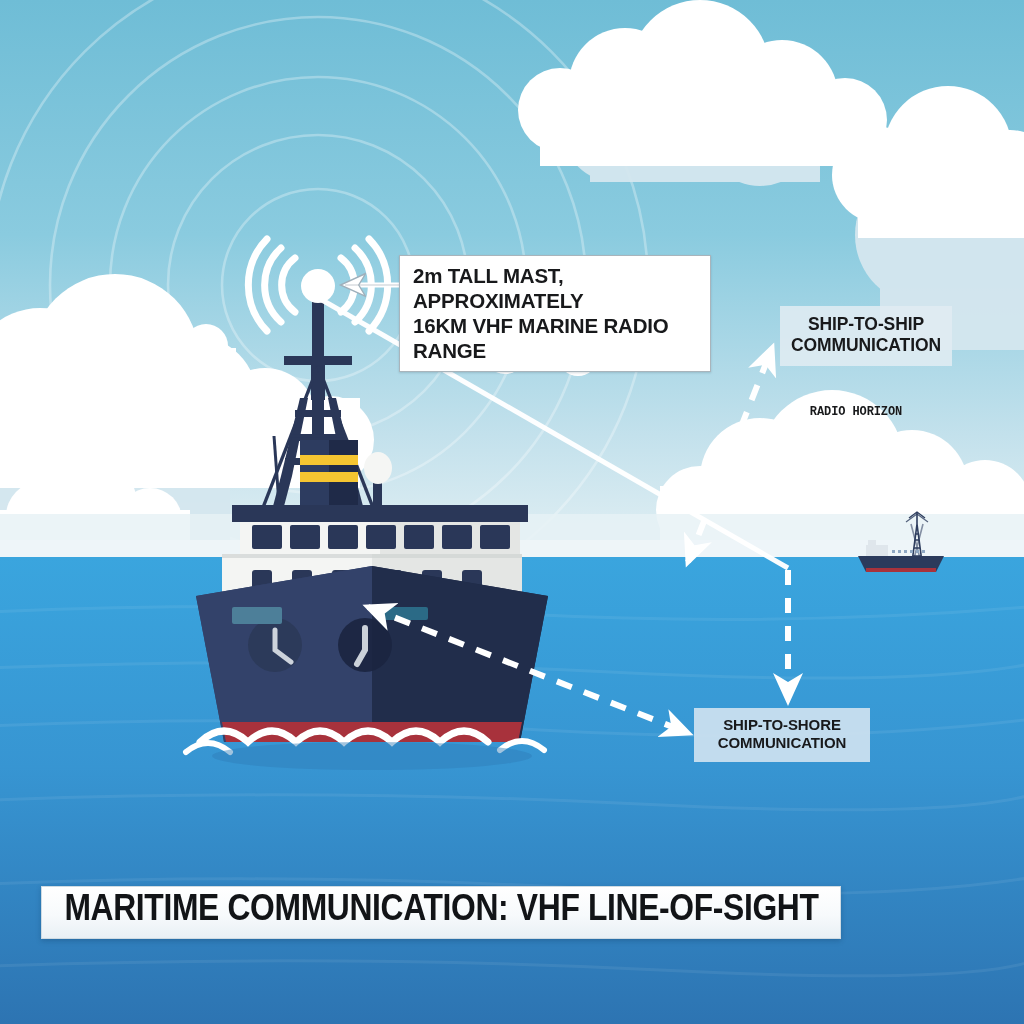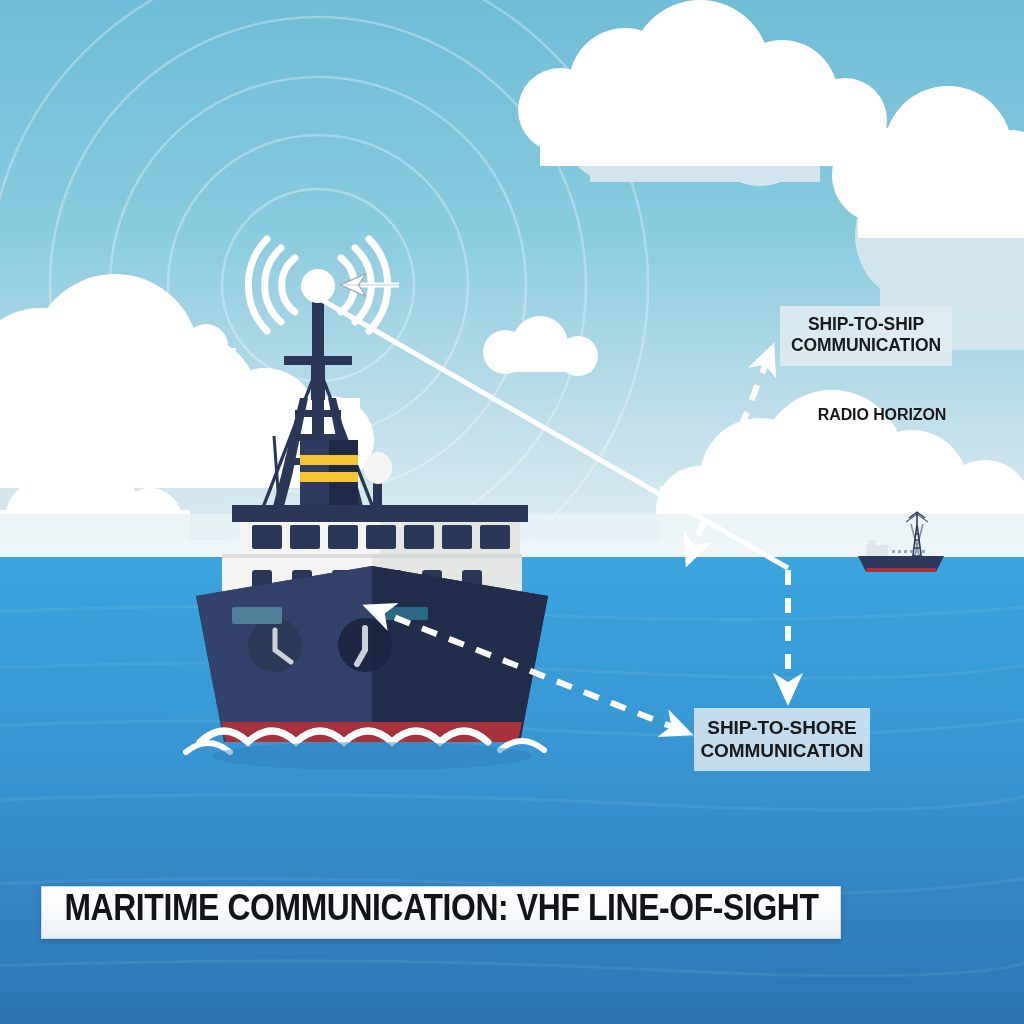--- a/index.html
+++ b/index.html
@@ -57,36 +57,37 @@
     width: 172px;
     padding: 8px 6px 9px 6px;
     box-sizing: border-box;
     background: rgba(224,236,243,0.88);
     font-size: 17.5px;
     letter-spacing: -0.1px;
     text-align: center;
   }
 
   #radio-horizon-label {
-    left: 802px;
+    left: 776px;
     top: 405px;
     width: 160px;
-    font-size: 16px;
+    font-size: 12px;
     letter-spacing: -0.1px;
     text-shadow: 0 0 3px rgba(255,255,255,0.35);
+    font-family: Liberation Mono, monospace;
   }
 
   #ship-to-shore-box {
     left: 694px;
     top: 708px;
     width: 176px;
     padding: 8px 6px 9px 6px;
     box-sizing: border-box;
     background: rgba(206,226,240,0.92);
-    font-size: 19px;
+    font-size: 15px;
     letter-spacing: -0.1px;
   }
 
   
   #title-banner {
     position: absolute;
     left: 41px;
     top: 886px;
     width: 798px;
     height: 51px;
@@ -408,20 +409,22 @@
     <path d="M688 562 L772 348" stroke="#ffffff" stroke-width="6" fill="none" stroke-dasharray="16 13" stroke-linecap="butt" marker-start="url(#arrowWhite)" marker-end="url(#arrowWhite)"></path>
 
     <path d="M788 570 L788 700" stroke="#ffffff" stroke-width="6" fill="none" stroke-dasharray="15 13" stroke-linecap="butt" marker-end="url(#arrowWhite)"></path>
 
     <path d="M368 607 L688 733" stroke="#ffffff" stroke-width="6" fill="none" stroke-dasharray="16 13" stroke-linecap="butt" marker-start="url(#arrowWhite)" marker-end="url(#arrowWhite)"></path>
 
     <path d="M399 285 L345 285" stroke="#ffffff" stroke-width="5" fill="none" marker-end="url(#arrowWhiteSolid)"></path>
     <path d="M399 285 L345 285" stroke="#a9b4bb" stroke-width="0.8" fill="none" opacity="0.85"></path>
   </svg>
 
+  <div class="lbl" id="callout-box">2m TALL MAST, APPROXIMATELY
+16KM VHF MARINE RADIO RANGE</div>
 
   <div class="lbl" id="ship-to-ship-box">SHIP-TO-SHIP
 COMMUNICATION</div>
 
   <div class="lbl" id="radio-horizon-label">RADIO HORIZON</div>
 
   <div class="lbl" id="ship-to-shore-box">SHIP-TO-SHORE
 COMMUNICATION</div>
 
   <div id="title-banner">

